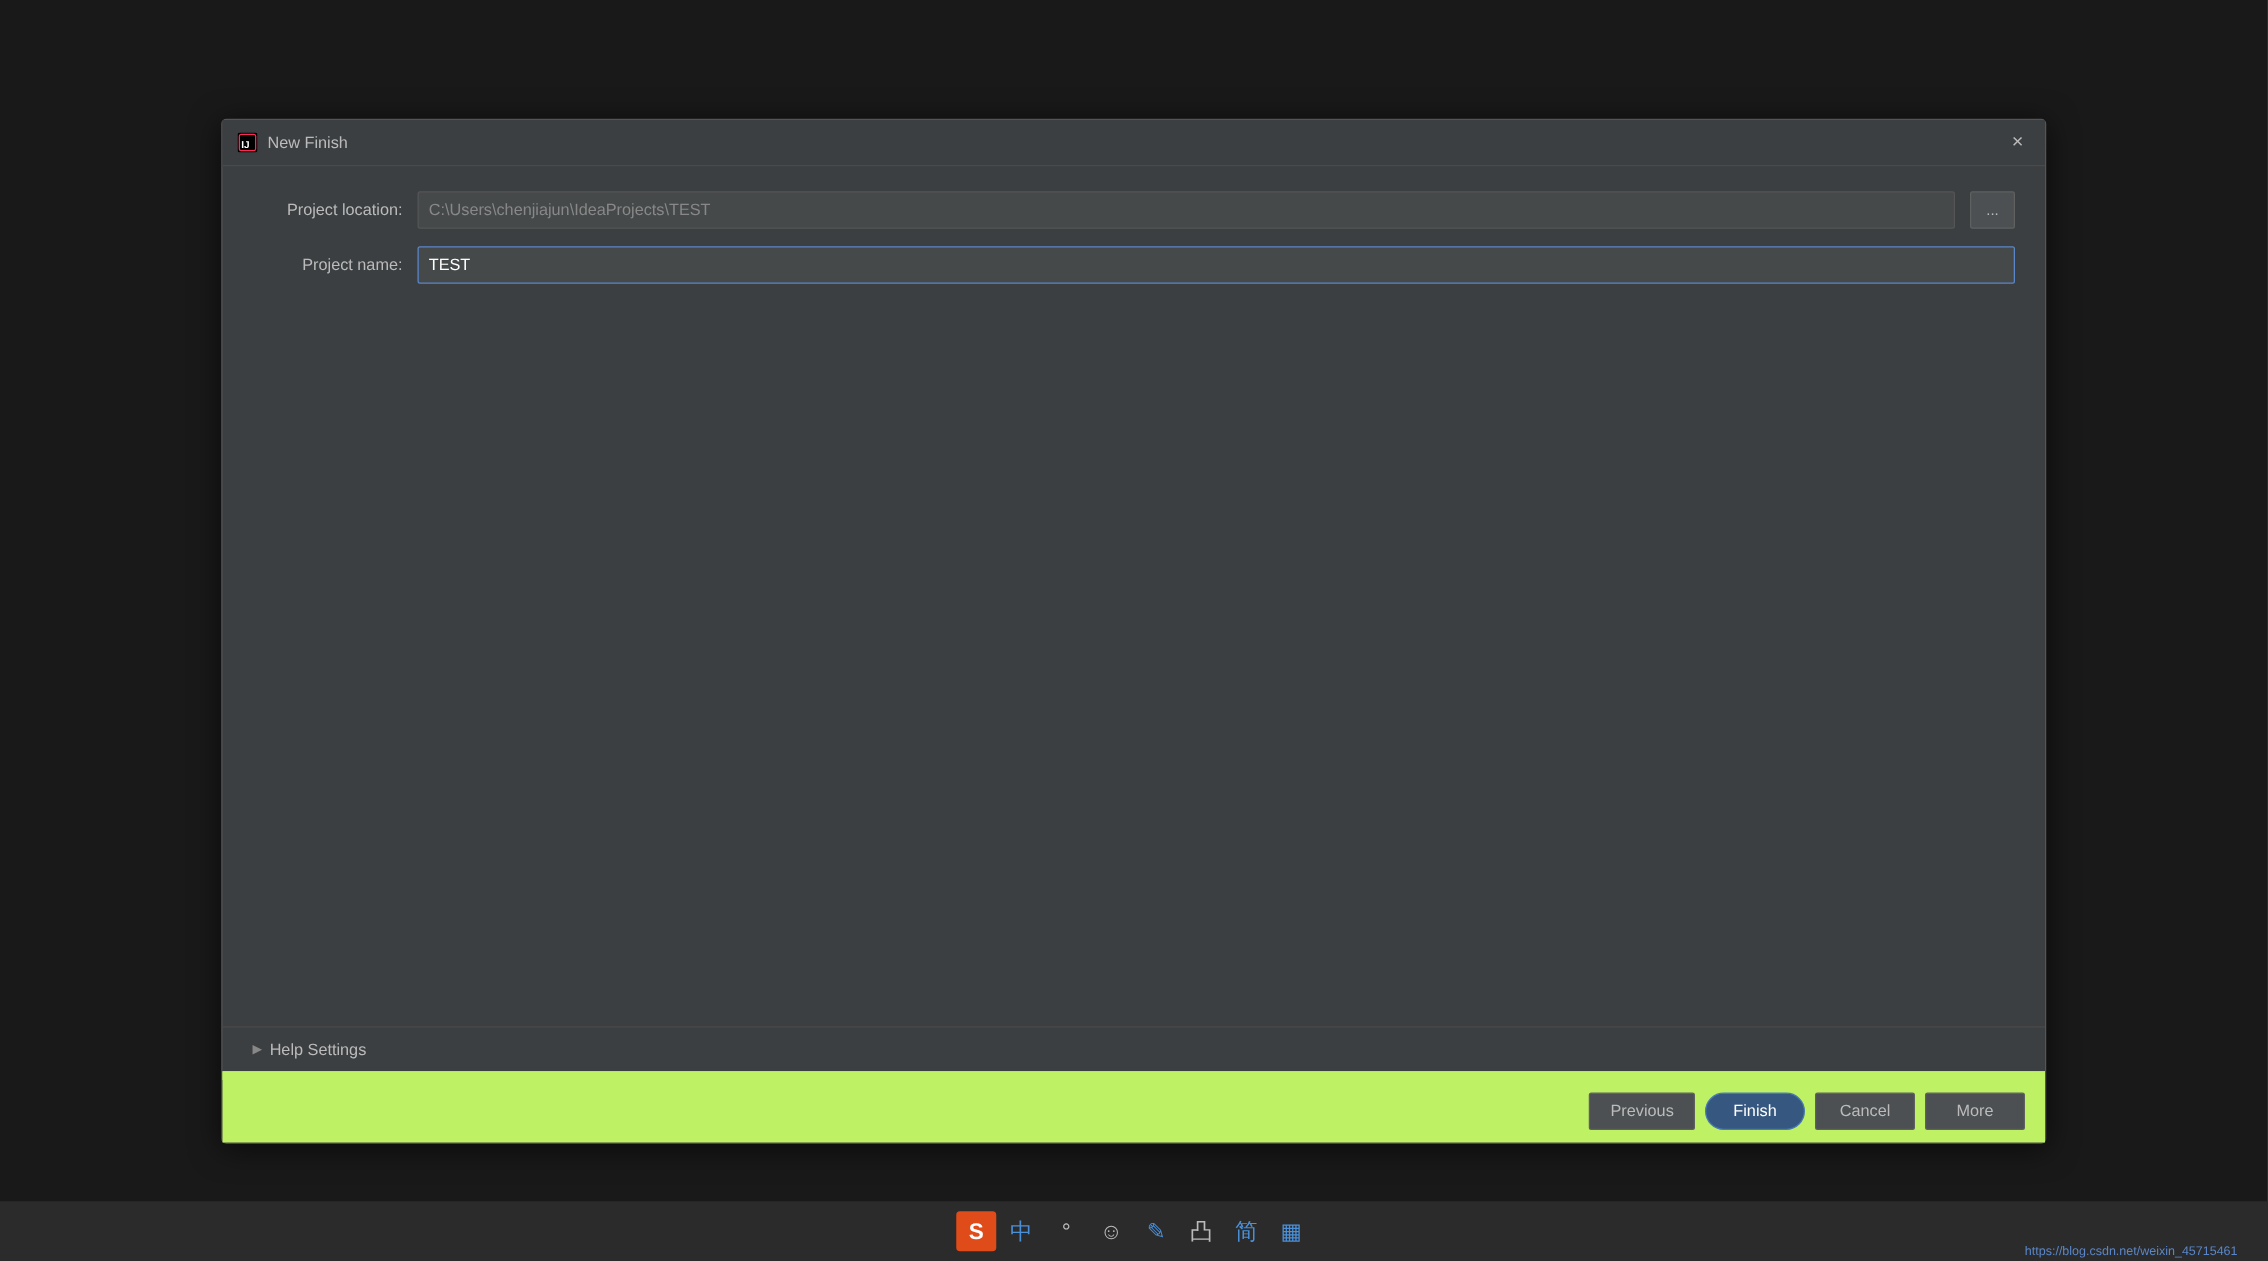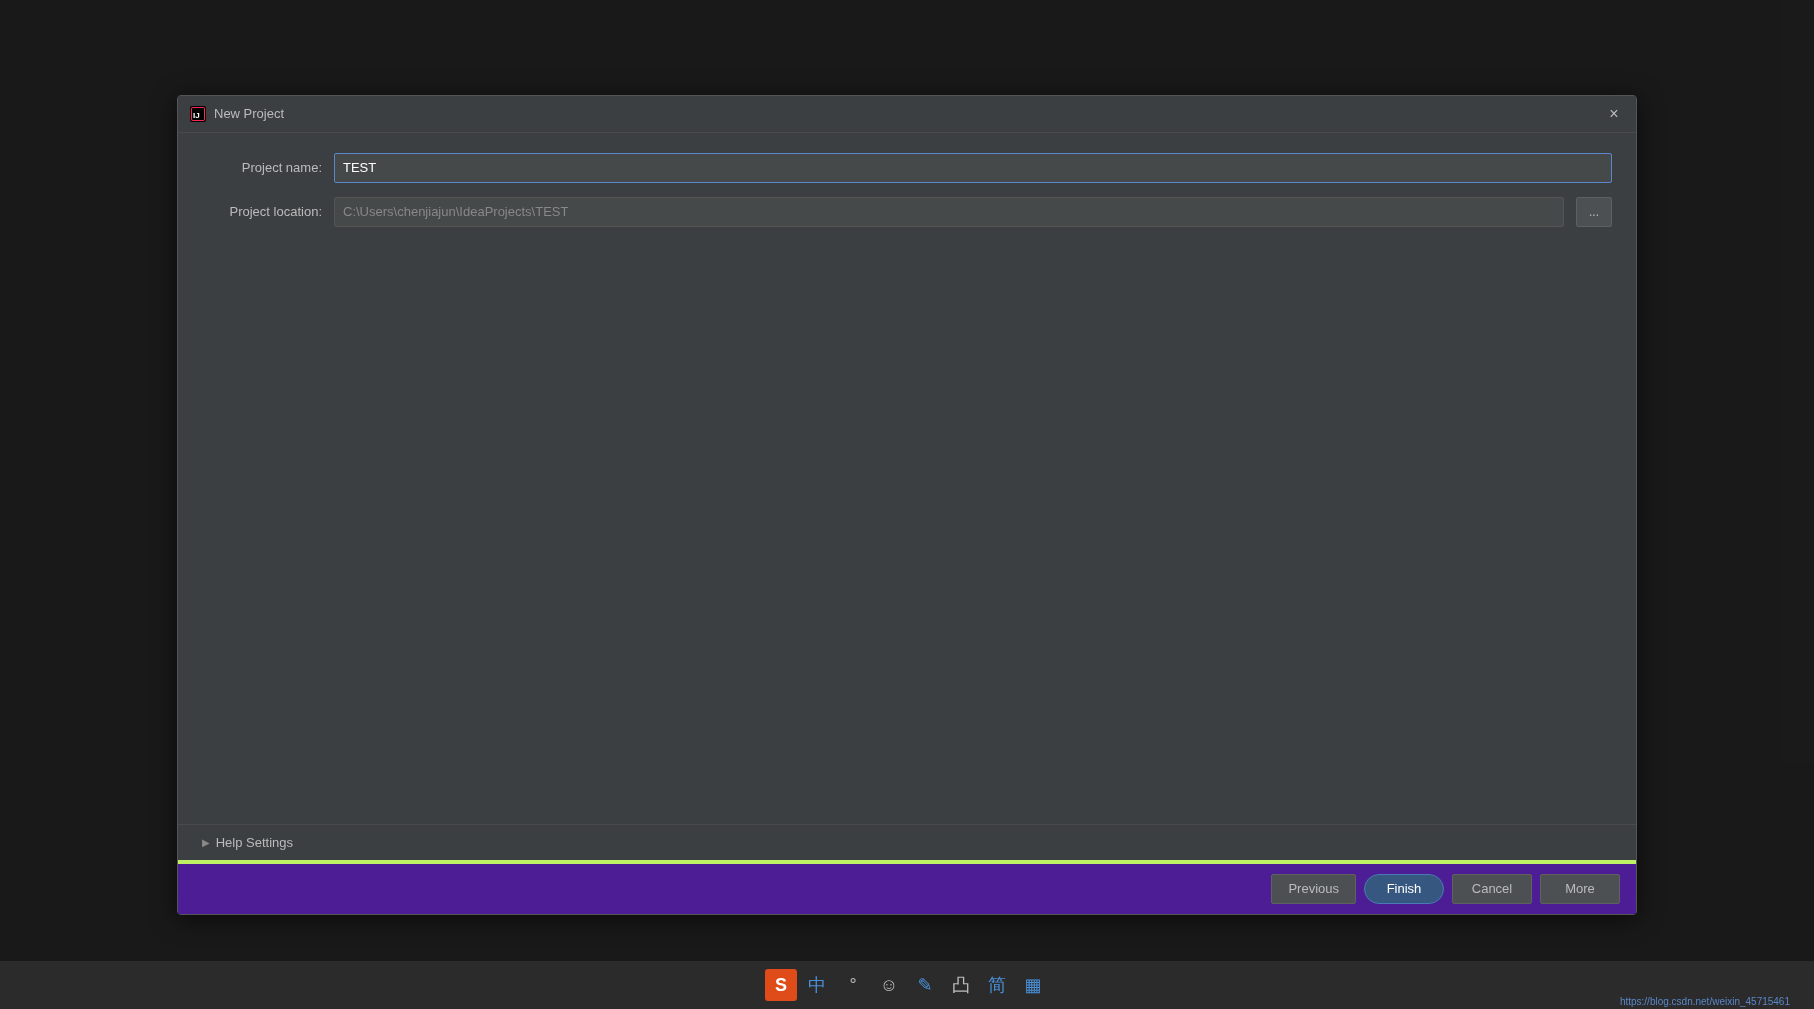--- a/index.html
+++ b/index.html
@@ -165,22 +165,22 @@
       font-size: 10px;
       color: #888;
     }
 
     .dialog-footer {
       display: flex;
       align-items: flex-end;
       justify-content: flex-end;
       padding: 10px 16px;
       gap: 8px;
-      border-top: 4px solid #bef264;
-      background: #4c1d95;
+      border-top: 7px solid #bef264;
+      background: #bef264;
     }
 
     .btn {
       height: 30px;
       min-width: 80px;
       padding: 0 16px;
       border-radius: 2px;
       font-size: 13px;
       cursor: pointer;
       border: 1px solid transparent;
@@ -242,36 +242,36 @@
 
     <div class="dialog-titlebar">
       <div class="dialog-title-left">
 
         <svg class="dialog-icon" viewBox="0 0 16 16">
           <rect width="16" height="16" rx="2" fill="#000"></rect>
           <rect x="1" y="1" width="14" height="14" rx="2" fill="#fe2857"></rect>
           <rect x="2" y="2" width="12" height="12" rx="1" fill="#000"></rect>
           <text x="3" y="12" font-size="8" fill="white" font-family="Arial" font-weight="bold">IJ</text>
         </svg>
-        <span class="dialog-title-text">New Project</span>
+        <span class="dialog-title-text">New Finish</span>
       </div>
       <button class="close-btn">×</button>
     </div>
 
     <div class="dialog-content">
-
-      <div class="form-row">
-        <label class="form-label">Project name:</label>
-        <input class="form-input" type="text" value="TEST" style="">
-      </div>
 
       <div class="form-row">
         <label class="form-label">Project location:</label>
         <input class="form-input-readonly" type="text" value="C:\Users\chenjiajun\IdeaProjects\TEST" style="">
         <button class="browse-btn">...</button>
+      </div>
+
+      <div class="form-row">
+        <label class="form-label">Project name:</label>
+        <input class="form-input" type="text" value="TEST" style="">
       </div>
 
       <div class="spacer"></div>
 
     </div>
 
     <div class="more-settings">
       <span class="more-settings-arrow">▶</span>
       <span>Help Settings</span>
     </div>

